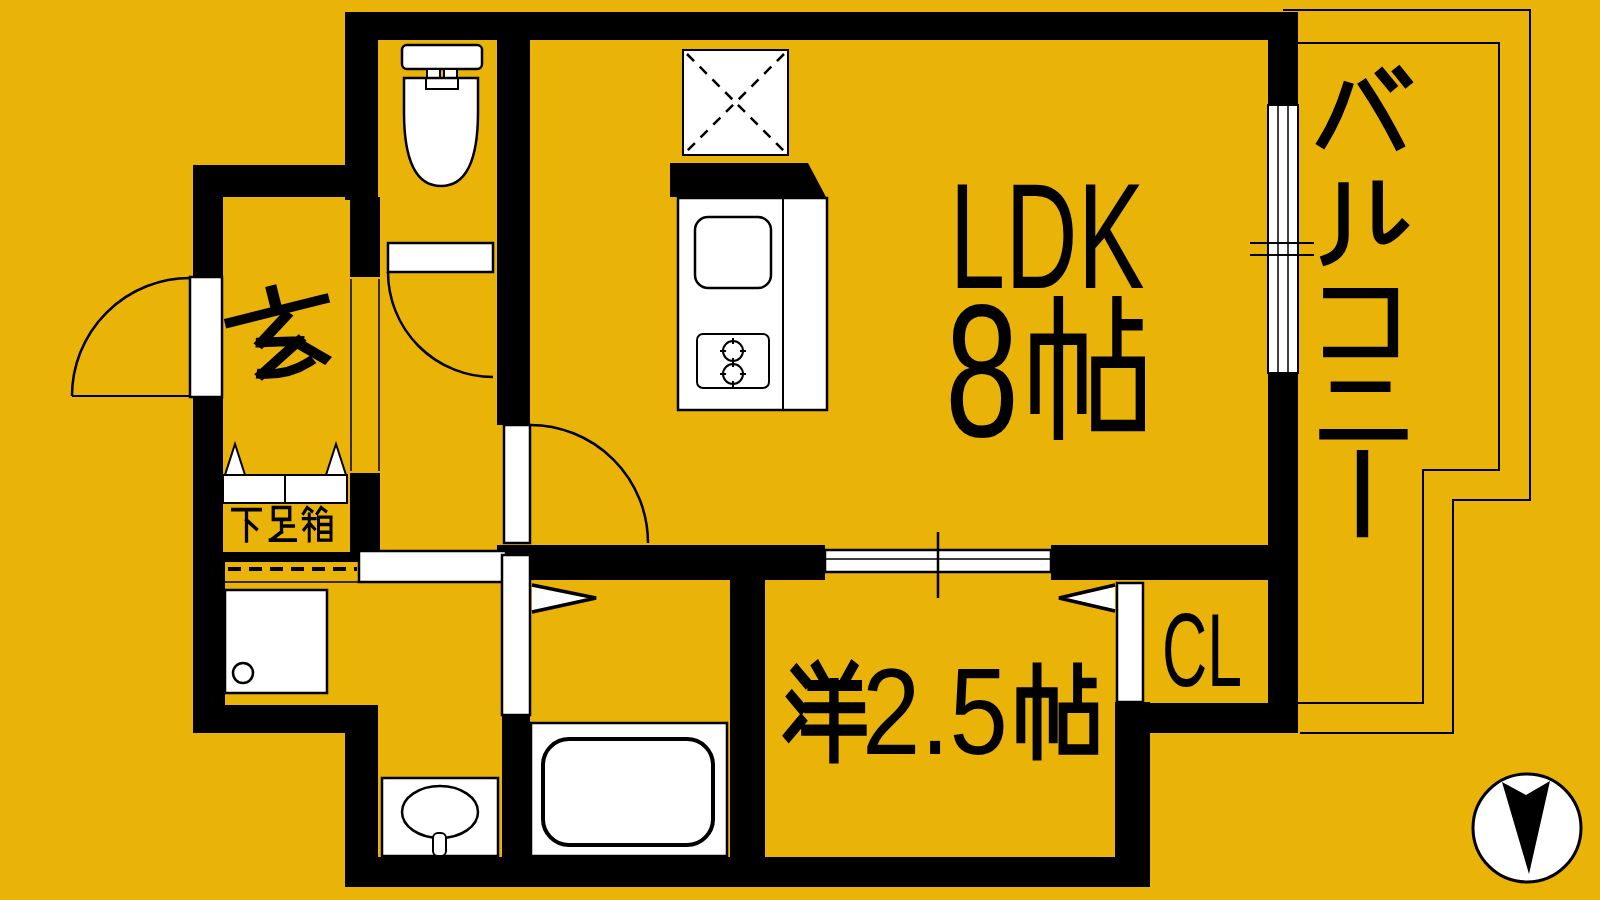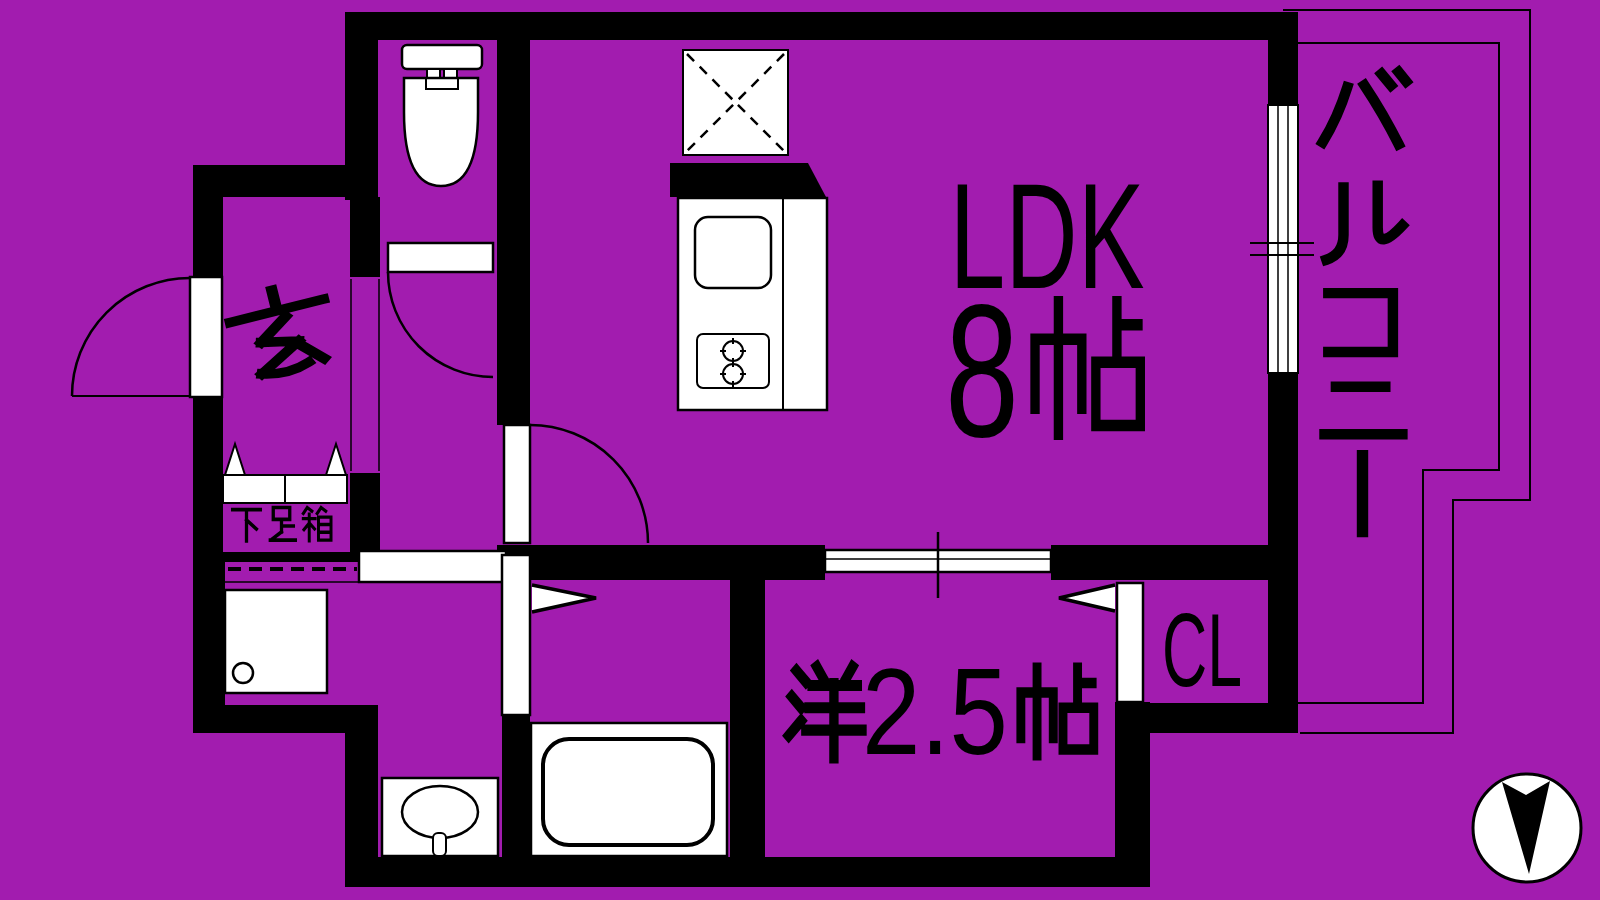--- a/index.html
+++ b/index.html
@@ -1,16 +1,16 @@
 <!DOCTYPE html>
 <html><head>
 <meta charset="utf-8">
 <style>
   html,body{margin:0;padding:0;background:#ffffff;}
-  .stage{position:relative;width:1600px;height:900px;background:#a21caf;overflow:hidden;
+  .stage{position:relative;width:1600px;height:900px;background:#eab308;overflow:hidden;
          font-family:"Liberation Sans", sans-serif;}
   svg{display:block}
   .wall{fill:#000000;stroke:none;}
   .thin{fill:none;stroke:#000000;stroke-width:2;}
   .leaf{fill:#ffffff;stroke:#000000;stroke-width:2.5;}
   .fix{fill:#ffffff;stroke:#000000;stroke-width:2.5;}
   .fix2{fill:#ffffff;stroke:#000000;stroke-width:2;}
   .arc{fill:none;stroke:#000000;stroke-width:2.5;}
   .glyph{fill:none;stroke:#000000;stroke-linecap:square;stroke-linejoin:miter;}
   .lbl{fill:#000000;font-family:"Liberation Sans", sans-serif;}

